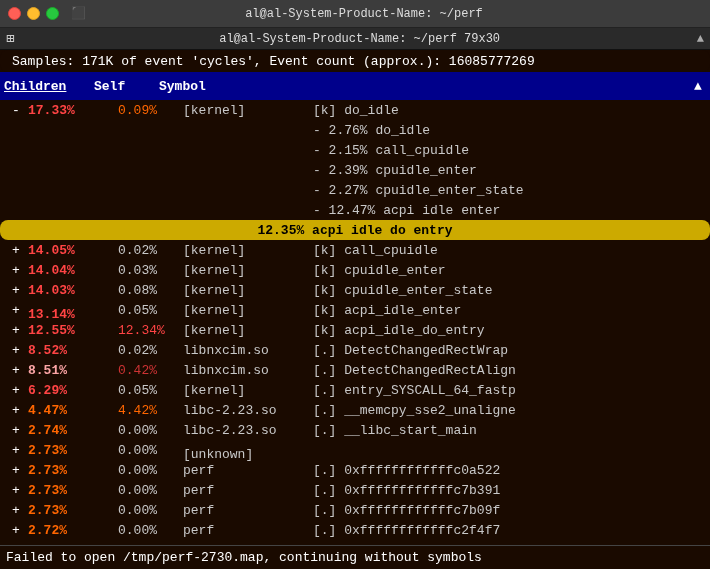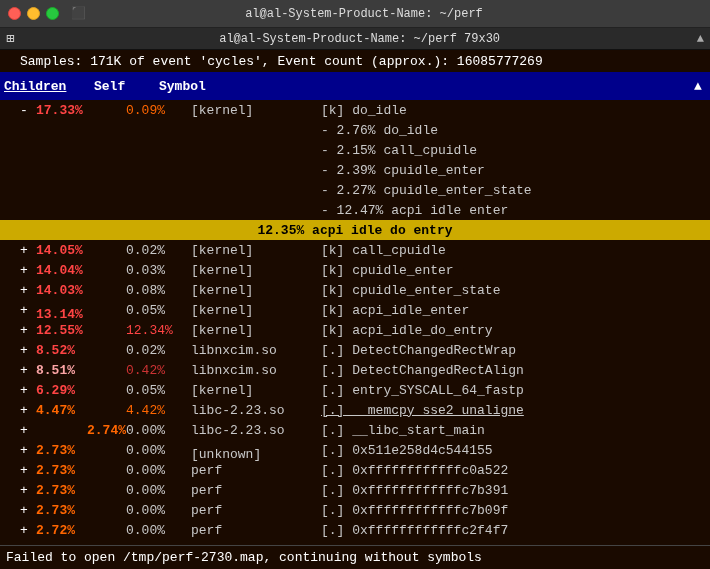--- a/index.html
+++ b/index.html
@@ -91,23 +91,24 @@
     
     .content {
       background: #1a0a00;
       overflow: hidden;
     }
 
     .row {
       display: flex;
       align-items: center;
       height: 20px;
-      padding: 0 20px;
+      padding: 0 12px;
       color: #c8c8c8;
       white-space: nowrap;
+      border-radius: 8px;
     }
     .row.highlighted {
       background: #ccaa00;
       color: #000000;
     }
     .col-val { display: inline-block; }
     .cv-children { width: 72px; text-decoration: underline; }
     .cv-self { width: 70px; }
     .cv-shared { width: 130px; }
     .cv-symbol { }
@@ -259,35 +260,34 @@
         <span style="width:90px; display:inline-block;"><span style="color:#ff4444; font-weight:bold;">6.29%</span></span>
         <span style="width:65px; display:inline-block;"><span style="color:#c8c8c8;">0.05%</span></span>
         <span style="width:130px; display:inline-block; color:#c8c8c8;">[kernel]</span>
         <span style="flex:1; color:#c8c8c8;">[.] entry_SYSCALL_64_fastp</span>
       </div>
       <div class="row">
         <span style="width:16px; display:inline-block; color:#ffffff;">+</span>
         <span style="width:90px; display:inline-block;"><span style="color:#ff6600; font-weight:bold;">4.47%</span></span>
         <span style="width:65px; display:inline-block;"><span style="color:#ff6600;">4.42%</span></span>
         <span style="width:130px; display:inline-block; color:#c8c8c8;">libc-2.23.so</span>
-        <span style="flex:1; color:#c8c8c8;text-decoration:underline;">[.] __memcpy_sse2_unaligne</span>
-      </div>
-      <div class="row">
-        <span style="width:16px; display:inline-block; color:#ffffff;">+</span>
-        <span style="width:90px; display:inline-block;text-align:right;"><span style="color:#ff6600; font-weight:bold;">2.74%</span></span>
+        <span style="flex:1; color:#c8c8c8;">[.] __memcpy_sse2_unaligne</span>
+      </div>
+      <div class="row">
+        <span style="width:16px; display:inline-block; color:#ffffff;">+</span>
+        <span style="width:90px; display:inline-block;"><span style="color:#ff6600; font-weight:bold;">2.74%</span></span>
         <span style="width:65px; display:inline-block;"><span style="color:#c8c8c8;">0.00%</span></span>
         <span style="width:130px; display:inline-block; color:#c8c8c8;">libc-2.23.so</span>
         <span style="flex:1; color:#c8c8c8;">[.] __libc_start_main</span>
       </div>
       <div class="row">
         <span style="width:16px; display:inline-block; color:#ffffff;">+</span>
         <span style="width:90px; display:inline-block;"><span style="color:#ff6600; font-weight:bold;">2.73%</span></span>
         <span style="width:65px; display:inline-block;"><span style="color:#c8c8c8;">0.00%</span></span>
         <span style="width:130px; display:inline-block; color:#c8c8c8;margin-top:8px;">[unknown]</span>
-        <span style="flex:1; color:#c8c8c8;">[.] 0x511e258d4c544155</span>
       </div>
       <div class="row">
         <span style="width:16px; display:inline-block; color:#ffffff;">+</span>
         <span style="width:90px; display:inline-block;"><span style="color:#ff6600; font-weight:bold;">2.73%</span></span>
         <span style="width:65px; display:inline-block;"><span style="color:#c8c8c8;">0.00%</span></span>
         <span style="width:130px; display:inline-block; color:#c8c8c8;">perf</span>
         <span style="flex:1; color:#c8c8c8;">[.] 0xffffffffffffc0a522</span>
       </div>
       <div class="row">
         <span style="width:16px; display:inline-block; color:#ffffff;">+</span>

